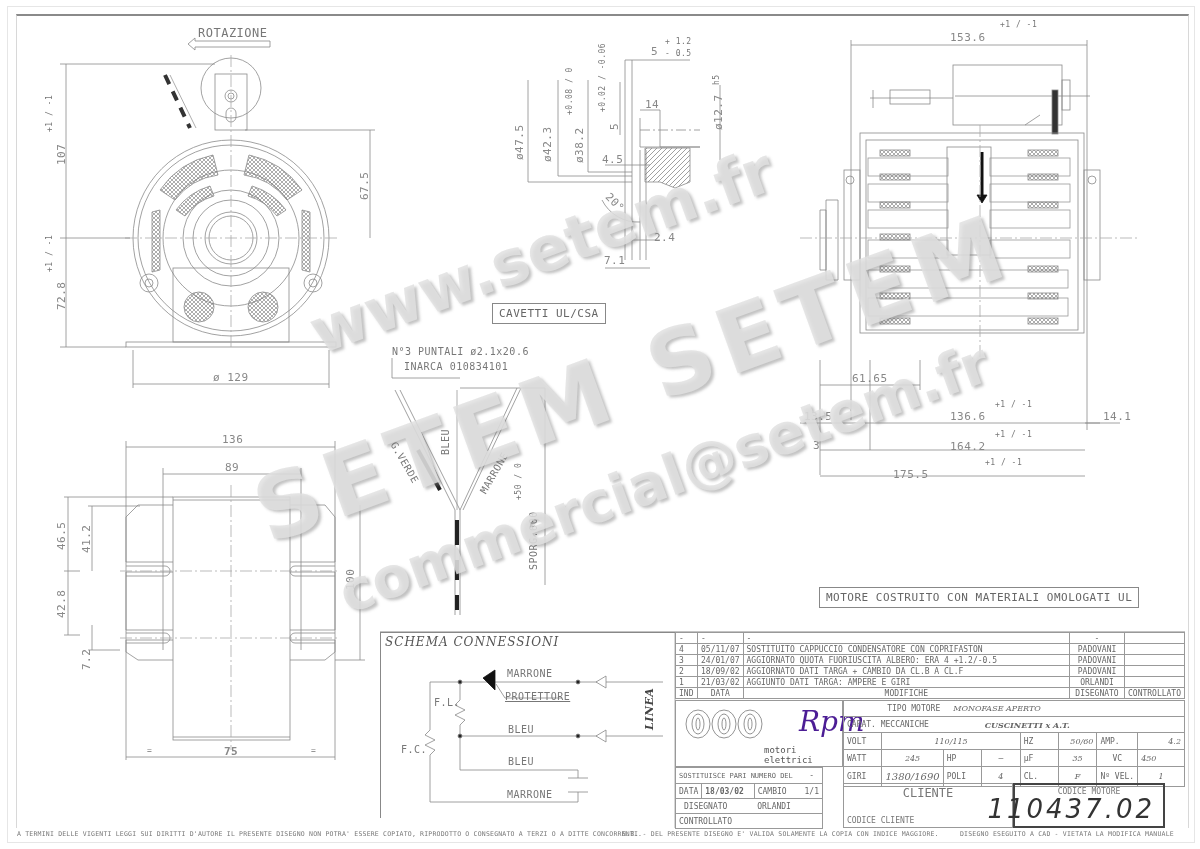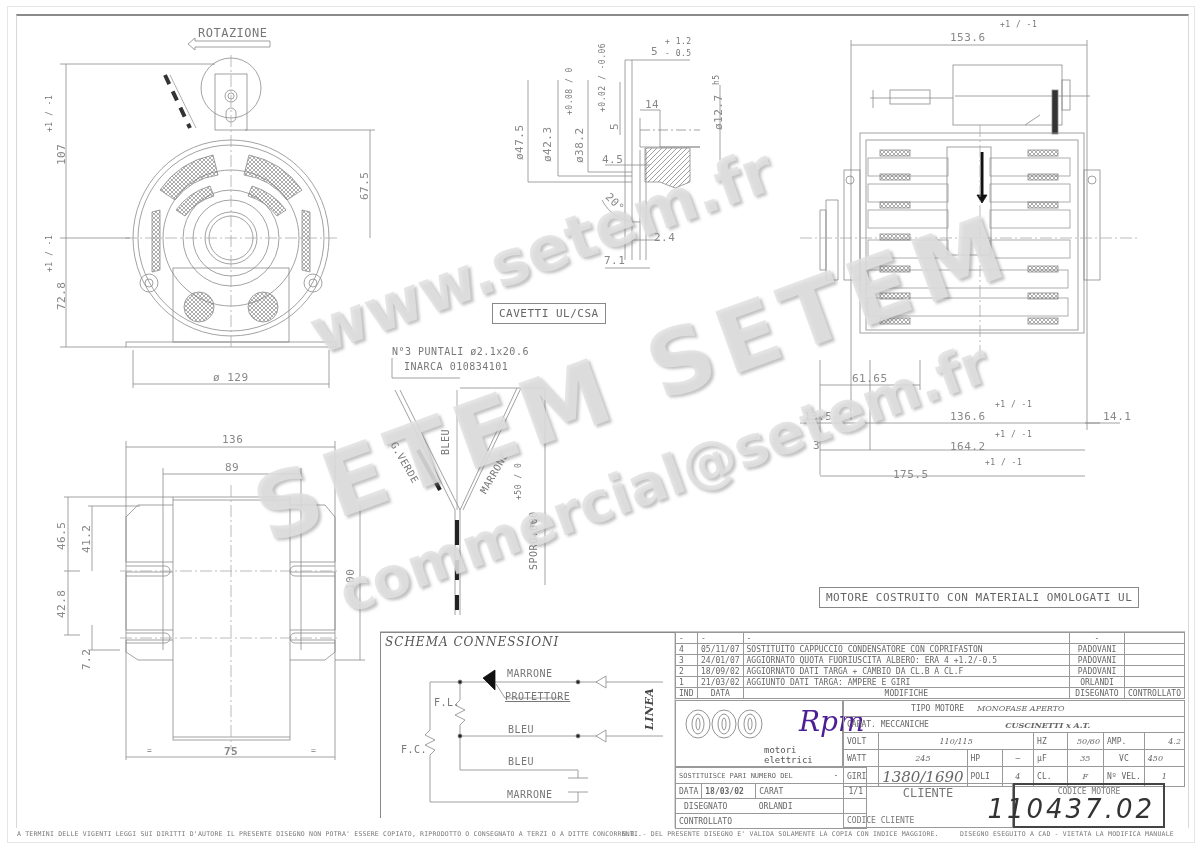--- a/index.html
+++ b/index.html
@@ -387,47 +387,47 @@
     <td class="italic-big" style="text-align:center">245</td>
     <td>HP</td>
     <td style="text-align:center">—</td>
     <td>µF</td>
     <td class="italic-big" style="text-align:center">35</td>
     <td style="text-align:center">VC</td>
     <td class="italic-big" style="text-align:left">450</td>
   </tr>
   <tr style="height:20px">
     <td>GIRI</td>
-    <td class="italic-big" style="font-size:15px">1380/1690</td>
+    <td class="italic-big" style="font-size:10px">1380/1690</td>
     <td>POLI</td>
     <td class="italic-big" style="text-align:center">4</td>
     <td>CL.</td>
     <td class="italic-big" style="text-align:center">F</td>
     <td>Nº VEL.</td>
     <td class="italic-big" style="text-align:center">1</td>
   </tr>
 </tbody>
   </table>
 
-<table class="tb" style="left:675px; top:767px; width:192px;">
+<table class="tb" style="left:675px; top:767px; width:148px;">
   <colgroup>
       <col style="width:26px">
       <col style="width:54px">
       <col style="width:50px">
       <col>
     </colgroup>
   <tbody>
       <tr style="height:16px">
     <td colspan="3" style="border-right:none; font-size:7px">SOSTITUISCE PARI NUMERO DEL</td>
     <td style="border-left:none; text-align:center">-</td>
   </tr>
   <tr style="height:15px">
     <td>DATA</td>
     <td style="font-weight:bold">18/03/02</td>
-    <td style="border-right:none">CARAT</td>
+    <td style="border-right:none">CAMBIO</td>
     <td style="border-left:none; text-align:right">1/1</td>
   </tr>
   <tr style="height:15px">
     <td colspan="2" style="border-right:none; padding-left:8px">DISEGNATO</td>
     <td colspan="2" style="border-left:none">ORLANDI</td>
   </tr>
   <tr style="height:15px">
     <td colspan="4">CONTROLLATO</td>
   </tr>
 </tbody>

